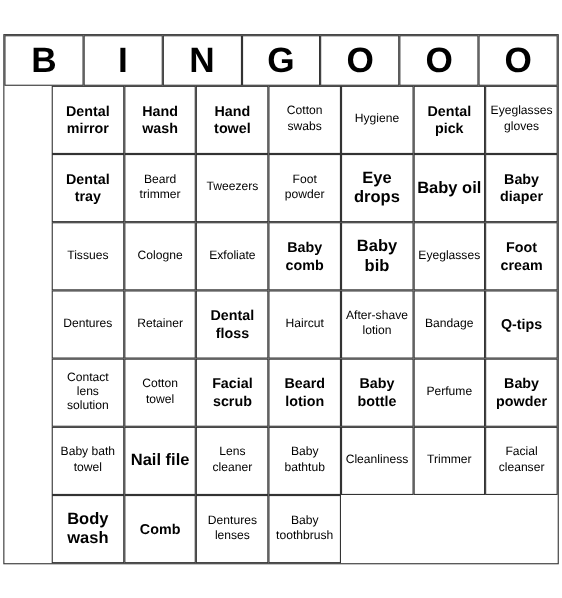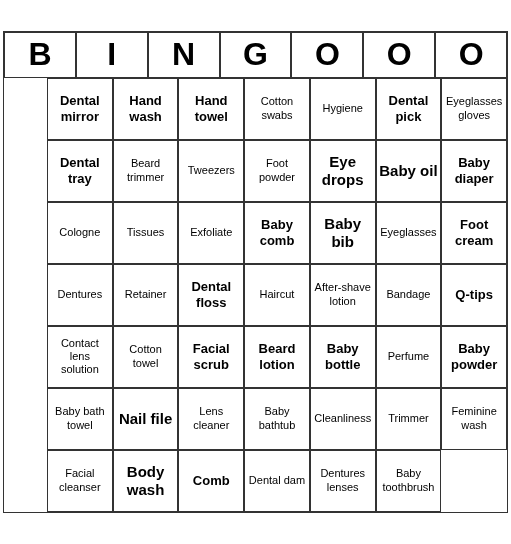--- a/index.html
+++ b/index.html
@@ -79,22 +79,22 @@
       <div class="cell">Hygiene</div>
       <div class="cell cell-medium">Dental pick</div>
       <div class="cell">Eyeglasses gloves</div>
       <div class="cell cell-medium">Dental tray</div>
       <div class="cell">Beard trimmer</div>
       <div class="cell">Tweezers</div>
       <div class="cell">Foot powder</div>
       <div class="cell cell-large">Eye drops</div>
       <div class="cell cell-large">Baby oil</div>
       <div class="cell cell-medium">Baby diaper</div>
+      <div class="cell">Tissues</div>
       <div class="cell">Cologne</div>
-      <div class="cell">Tissues</div>
       <div class="cell">Exfoliate</div>
       <div class="cell cell-medium">Baby comb</div>
       <div class="cell cell-large">Baby bib</div>
       <div class="cell">Eyeglasses</div>
       <div class="cell cell-medium">Foot cream</div>
       <div class="cell">Dentures</div>
       <div class="cell">Retainer</div>
       <div class="cell cell-medium">Dental floss</div>
       <div class="cell">Haircut</div>
       <div class="cell">After-shave lotion</div>
@@ -106,21 +106,19 @@
       <div class="cell cell-medium">Beard lotion</div>
       <div class="cell cell-medium">Baby bottle</div>
       <div class="cell">Perfume</div>
       <div class="cell cell-medium">Baby powder</div>
       <div class="cell">Baby bath towel</div>
       <div class="cell cell-large">Nail file</div>
       <div class="cell">Lens cleaner</div>
       <div class="cell">Baby bathtub</div>
       <div class="cell">Cleanliness</div>
       <div class="cell">Trimmer</div>
-      <div class="cell">Feminine wash</div>
       <div class="cell">Facial cleanser</div>
       <div class="cell cell-large">Body wash</div>
       <div class="cell cell-medium">Comb</div>
-      <div class="cell">Dental dam</div>
       <div class="cell">Dentures lenses</div>
       <div class="cell">Baby toothbrush</div>
     </div>
 </div>
 
 </body></html>

